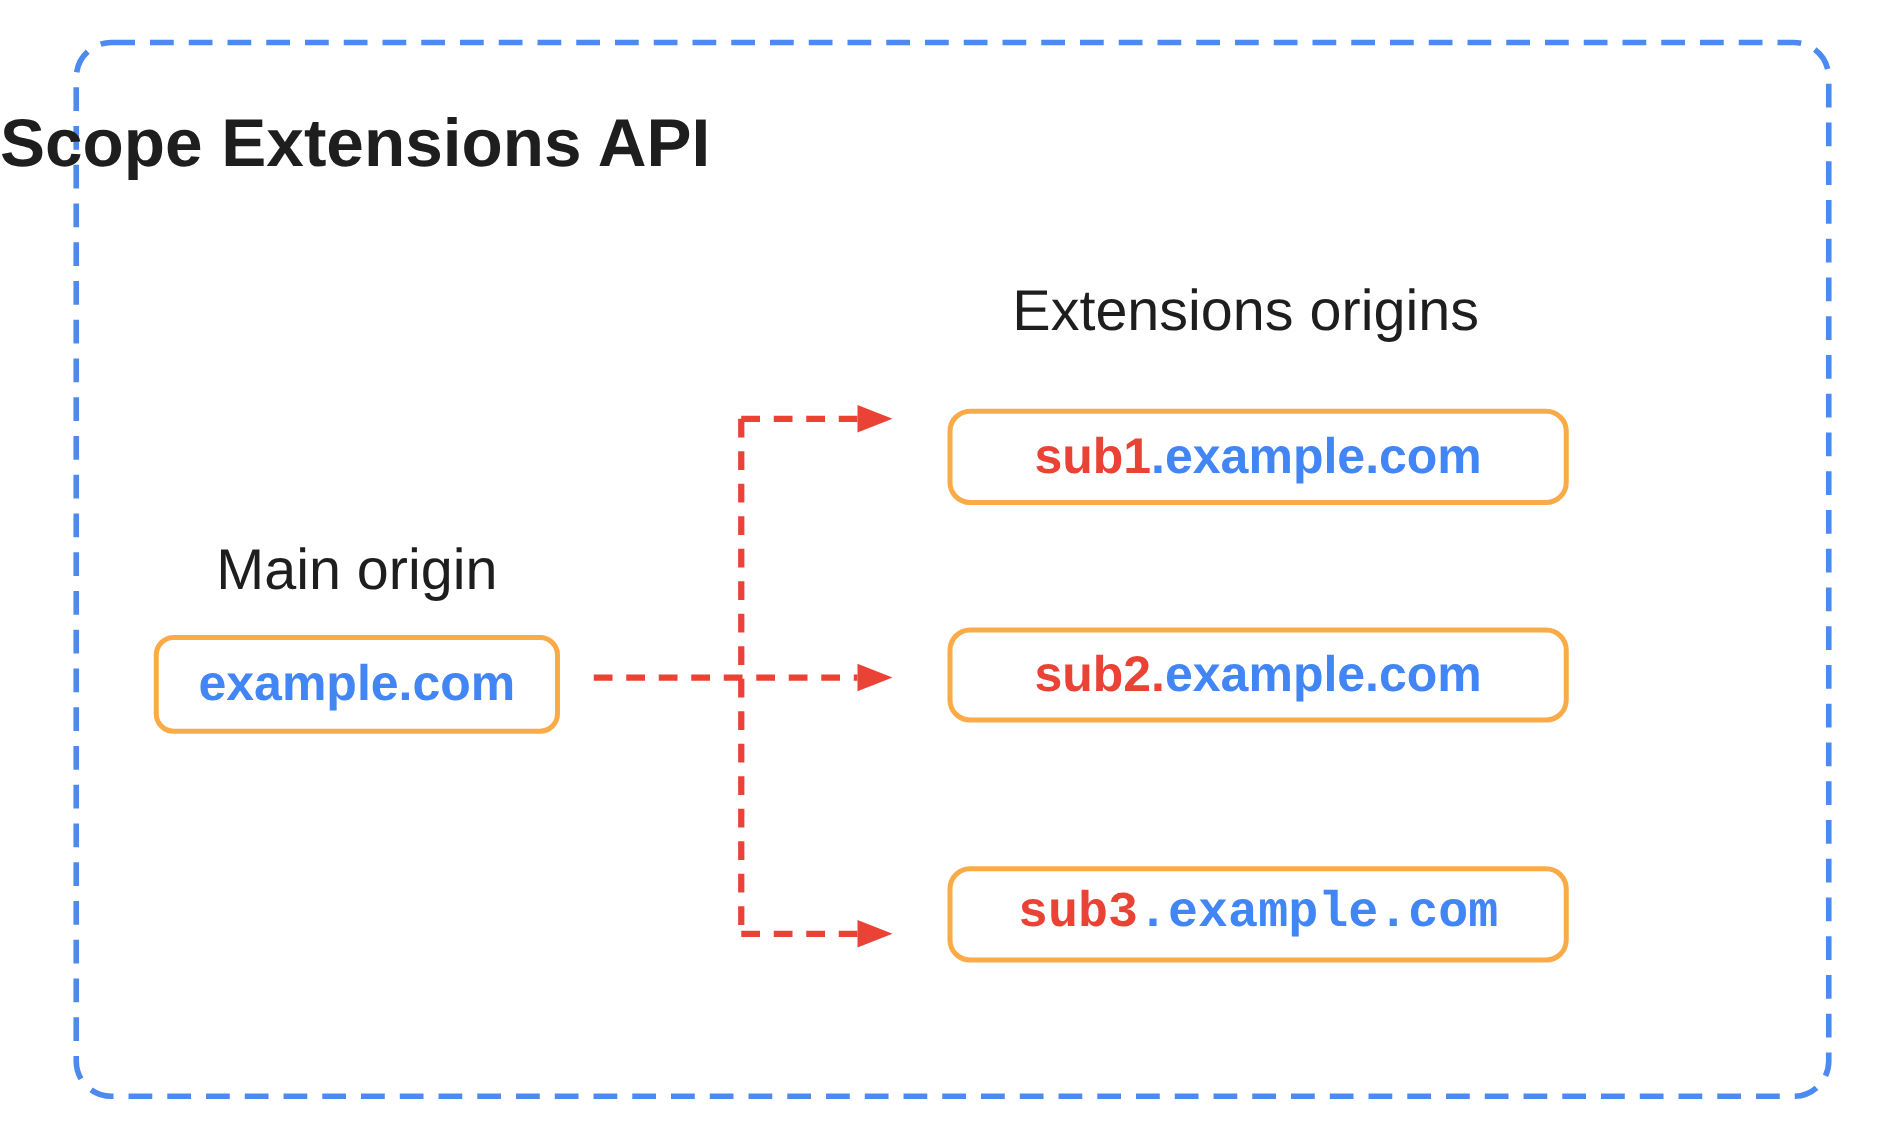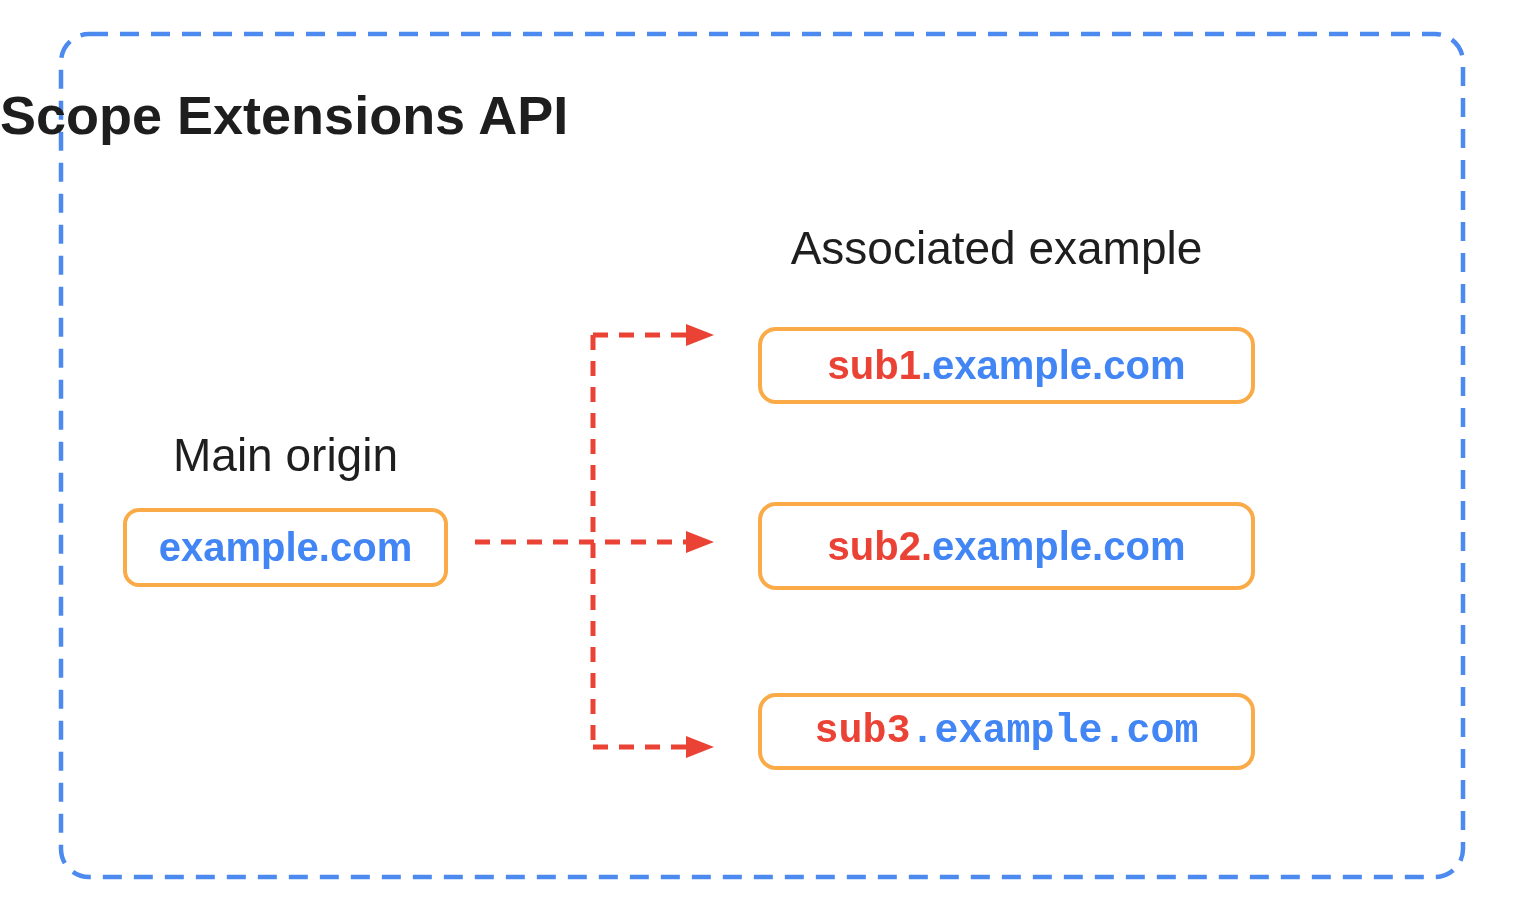--- a/index.html
+++ b/index.html
@@ -88,21 +88,21 @@
     white-space: nowrap;
   }
 
   .main-origin-box {
     left: 123px; top: 508px;
     width: 325px; height: 79px;
     border-radius: 16px;
   }
 
   .sub-box-1 { left: 758px; top: 327px; width: 497px; height: 77px; }
-  .sub-box-2 { left: 758px; top: 502px; width: 497px; height: 88px; }
+  .sub-box-2 { left: 758px; top: 502px; width: 497px; height: 76px; }
   .sub-box-3 { left: 758px; top: 693px; width: 497px; height: 77px; font-family: Liberation Mono, monospace; }
 
   .domain-blue { color: var(--domain-blue); }
   .subdomain-red { color: var(--subdomain-red); }
 </style>
 </head>
 <body>
 
 <div class="canvas">
 
@@ -117,21 +117,21 @@
 
     <path class="dash-line" d="M593 747 H686"></path>
 
     <polygon class="arrow-head" points="686,324 714,335 686,346"></polygon>
     <polygon class="arrow-head" points="686,531 714,542 686,553"></polygon>
     <polygon class="arrow-head" points="686,736 714,747 686,758"></polygon>
   </svg>
 
   <div class="diagram-title">Scope Extensions API</div>
 
-  <div class="section-label label-associated-origins">Associated example</div>
+  <div class="section-label label-associated-origins">Extensions origins</div>
 
   <div class="section-label label-main-origin">Main origin</div>
 
   <div class="origin-box main-origin-box">
     <span class="domain-blue">example.com</span>
   </div>
 
   <div class="origin-box sub-box-1">
     <span class="subdomain-red">sub1</span>
       <span class="domain-blue">.example.com</span>

